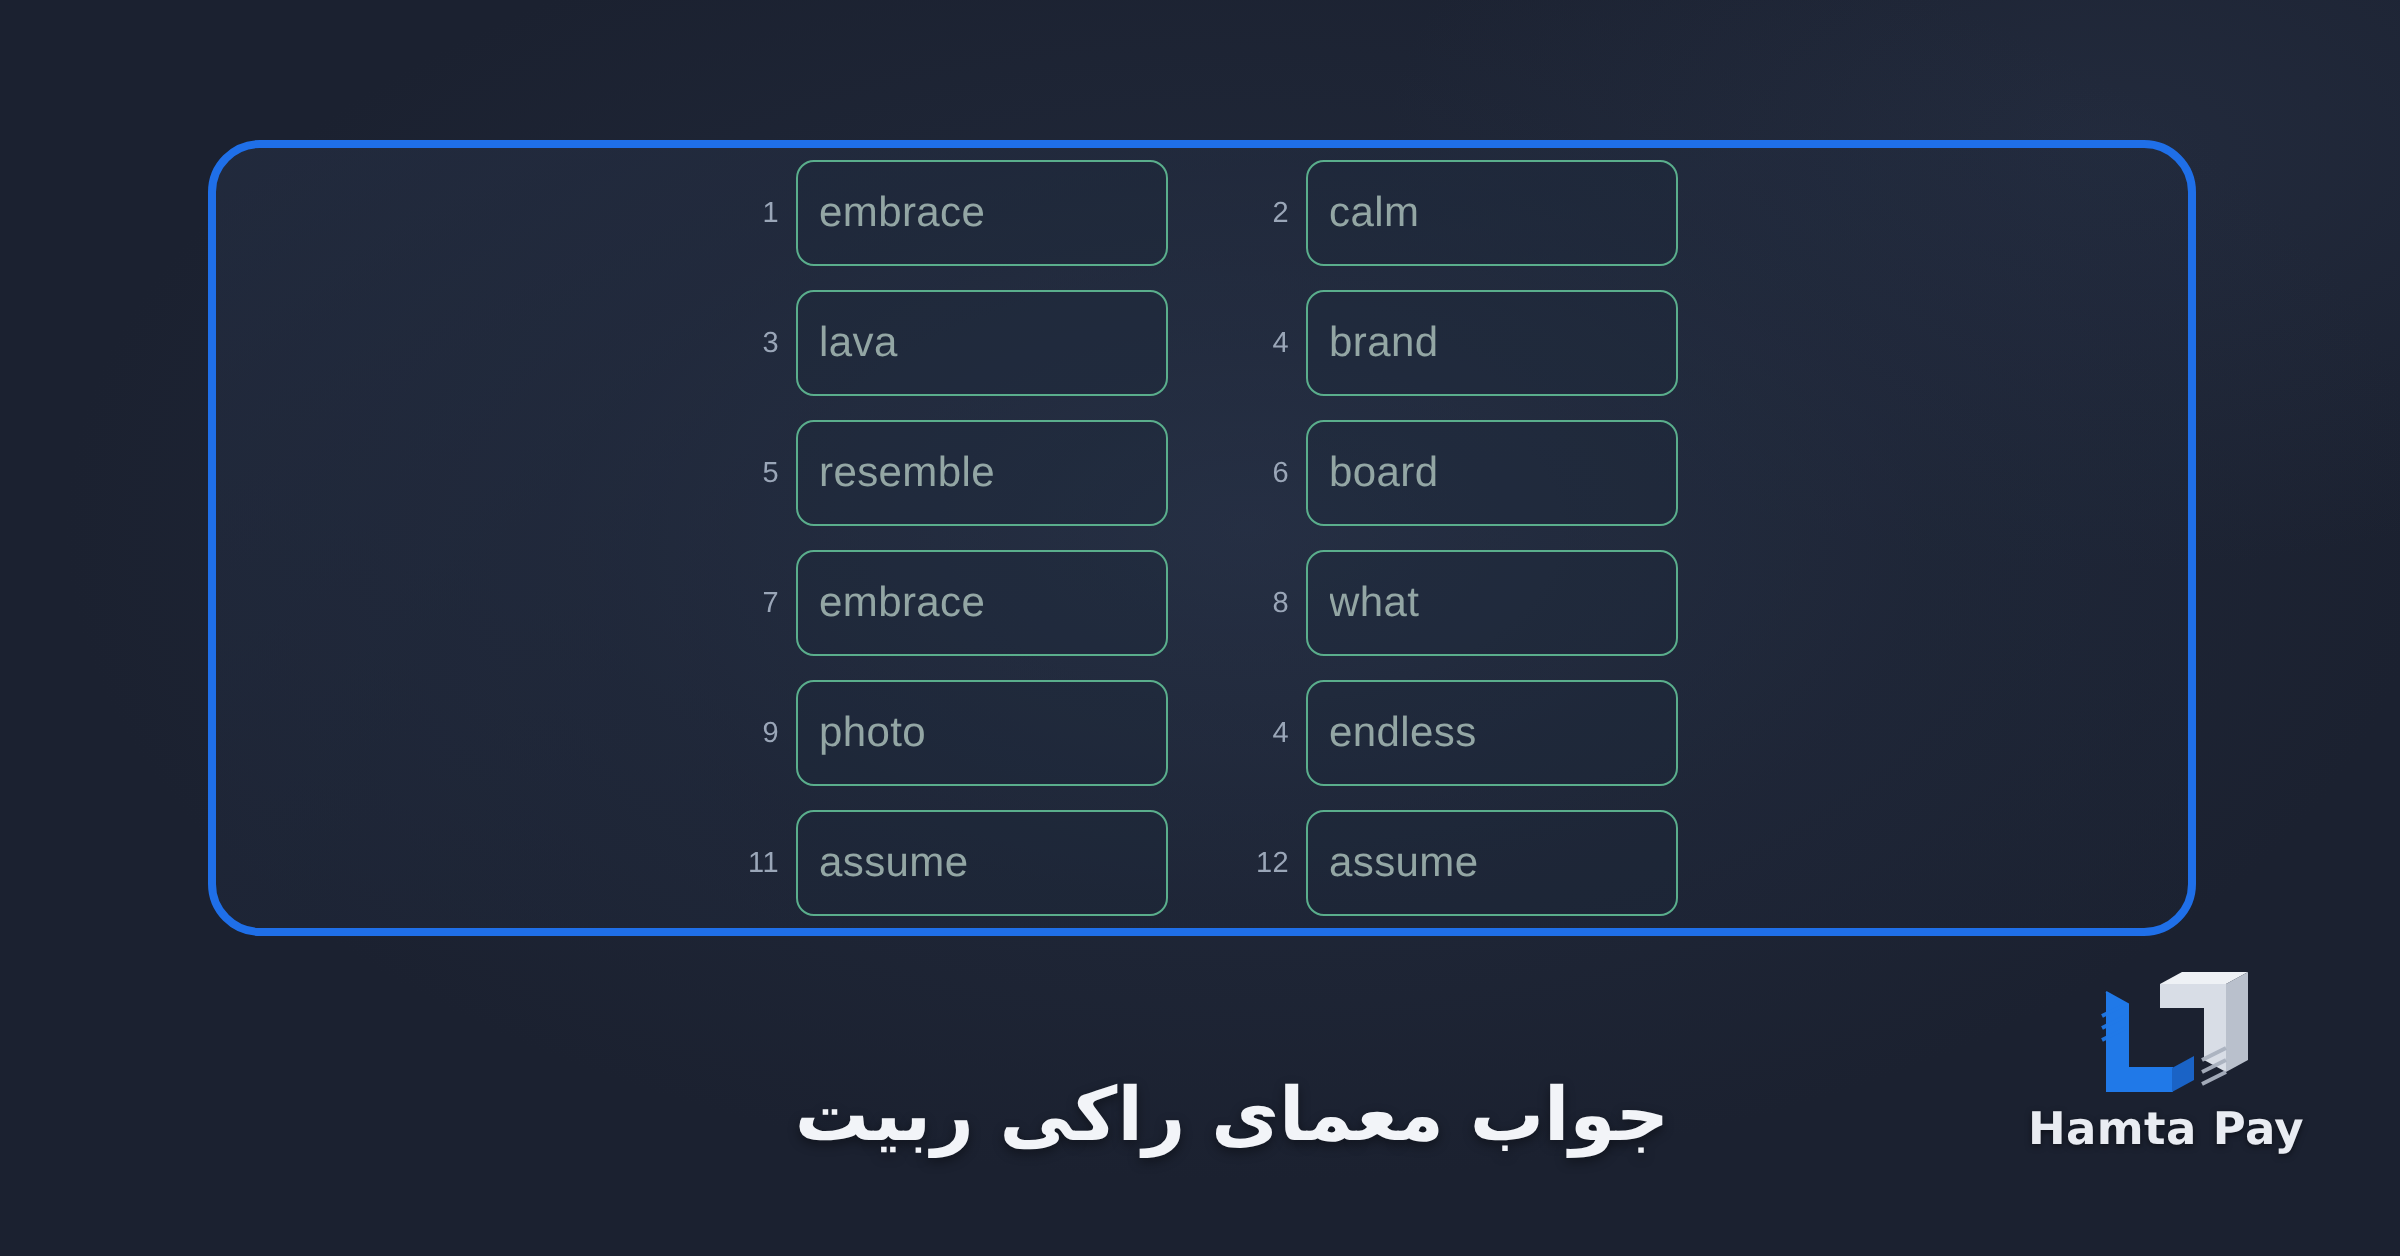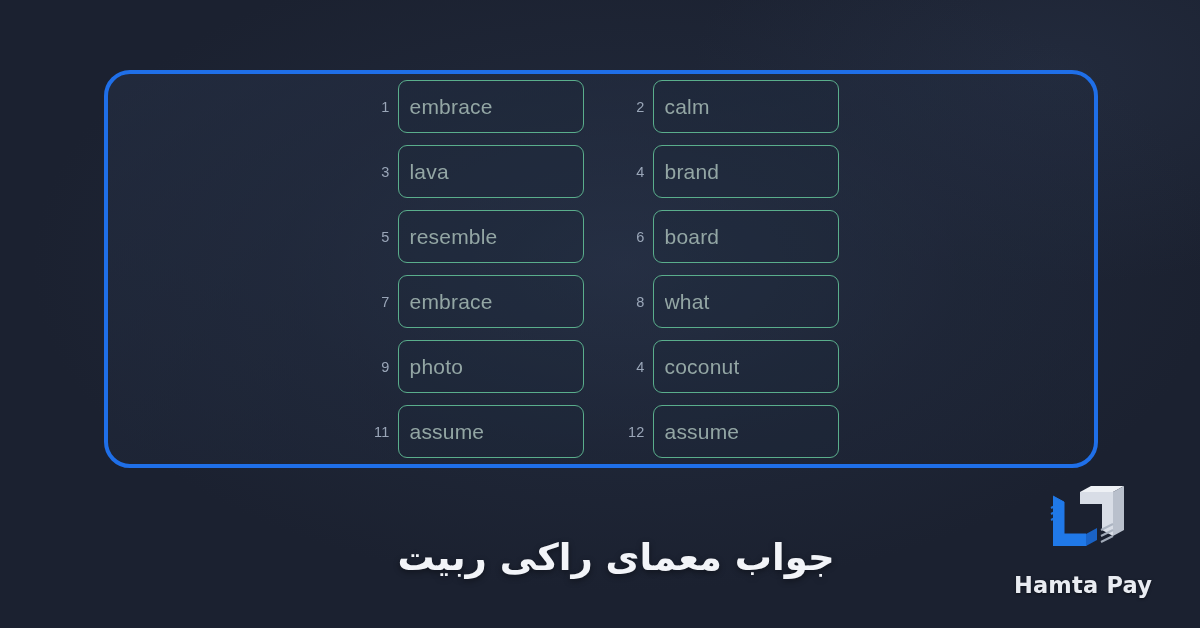--- a/index.html
+++ b/index.html
@@ -102,21 +102,21 @@
 
   
   .logo {
     position:absolute;
     right:22px;
     top:486px;
     width:190px;
     display:flex;
     flex-direction:column;
     align-items:center;
-    gap:20px;
+    gap:0;
   }
 
   .logo-mark { width:92px; height:66px; display:block; }
 
   .logo-text {
     font-size:22.5px;
     font-weight:bold;
     color:#e9ecf2;
     letter-spacing:0.2px;
     font-family:"DejaVu Sans", sans-serif;
@@ -194,21 +194,21 @@
     <div class="row">
       <div class="cell">
         <span class="idx">9</span>
         <div class="word-box">
           <span class="word">photo</span>
         </div>
       </div>
       <div class="cell">
         <span class="idx">4</span>
         <div class="word-box">
-          <span class="word">coconut</span>
+          <span class="word">endless</span>
         </div>
       </div>
     </div>
 
     <div class="row">
       <div class="cell">
         <span class="idx">11</span>
         <div class="word-box">
           <span class="word">assume</span>
         </div>

